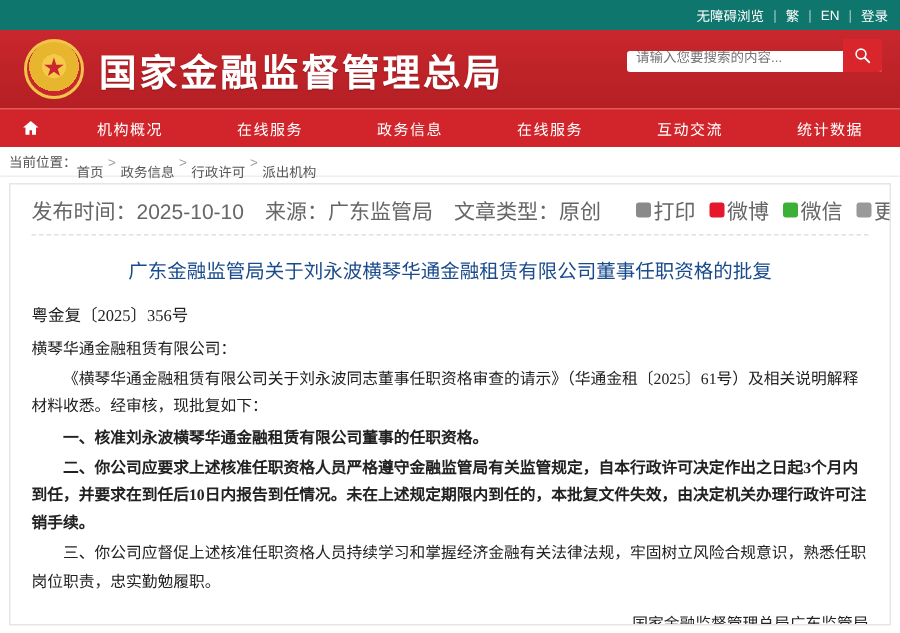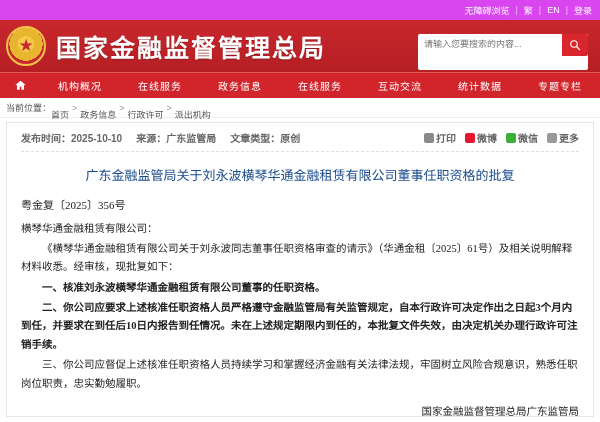--- a/index.html
+++ b/index.html
@@ -6,38 +6,38 @@
   html, body {
     margin: 0; padding: 0;
     width: 600px; height: 422px;
     background: #ffffff;
     font-family: "Liberation Sans", "DejaVu Sans", sans-serif;
     overflow: hidden;
   }
   
   .topbar {
     height: 20px;
-    background: #d946ef;
+    background: #0f766e;
     display: flex;
     align-items: center;
     justify-content: flex-end;
     padding-right: 8px;
     font-size: 9px;
     color: #ffffff;
   }
   .topbar span { margin-left: 6px; white-space: nowrap; }
   .topbar .sep { opacity: .6; margin-left: 6px; }
   
   .header {
     position: relative;
     height: 52px;
     background: linear-gradient(180deg,#c8272d 0%,#b51f24 100%);
     display: flex;
     align-items: center;
-    padding-left: 6px;
+    padding-left: 16px;
   }
   .emblem {
     width: 40px; height: 40px;
     border-radius: 50%;
     background: radial-gradient(circle at 50% 45%, #f6c94a 0 30%, #e8b62e 30% 62%, #c8272d 62% 100%);
     border: 2px solid #f2c44a;
     position: relative;
     flex: 0 0 auto;
   }
   .emblem:after {
@@ -57,25 +57,25 @@
     letter-spacing: 2px;
     margin-left: 10px;
     font-family: "Liberation Serif", "DejaVu Serif", serif;
     text-shadow: 0 1px 1px rgba(0,0,0,.25);
   }
   .search-box {
     position: absolute;
     right: 12px;
     top: 14px;
     width: 170px;
-    height: 36px;
+    height: 14px;
     background: #ffffff;
     border-radius: 2px;
     display: flex;
-    align-items: flex-start;
+    align-items: flex-end;
   }
   .search-box input {
     flex: 1 1 auto;
     border: 0;
     outline: 0;
     height: 20px;
     font-size: 9px;
     color: #999;
     padding: 0 6px;
     background: transparent;
@@ -126,25 +126,24 @@
     margin: 4px 6px 0 6px;
     border: 1px solid #e6e6e6;
     background: #fff;
     height: 295px;
     padding: 0 14px;
     overflow: hidden;
   }
   .meta {
     display: flex;
     align-items: flex-start;
-    font-size: 10px;
+    font-size: 14px;
     color: #666;
     padding: 7px 0 6px 0;
     border-bottom: 1px dashed #e0e0e0;
-    font-weight: bold;
   }
   .meta .m { margin-right: 14px; white-space: nowrap; }
   .meta .spacer { flex: 1 1 auto; }
   .share { display: flex; align-items: center; }
   .share .s-item {
     display: flex; align-items: center;
     margin-left: 9px;
     color: #666;
     white-space: nowrap;
   }
@@ -215,21 +214,20 @@
     <svg width="13" height="13" viewBox="0 0 24 24">
       <path d="M12 3 2.5 11h3v9h5v-5.5h3V20h5v-9h3z" fill="#ffffff"></path>
     </svg>
   </div>
   <div class="nav-item">机构概况</div>
   <div class="nav-item">在线服务</div>
   <div class="nav-item">政务信息</div>
   <div class="nav-item">在线服务</div>
   <div class="nav-item">互动交流</div>
   <div class="nav-item">统计数据</div>
-  <div class="nav-item">专题专栏</div>
 </div>
 
 <div class="breadcrumb">
   <span>当前位置：</span>
   <a href="#">首页</a>
   <span class="crumb-sep">&gt;</span>
   <a href="#">政务信息</a>
   <span class="crumb-sep">&gt;</span>
   <a href="#">行政许可</a>
   <span class="crumb-sep">&gt;</span>

